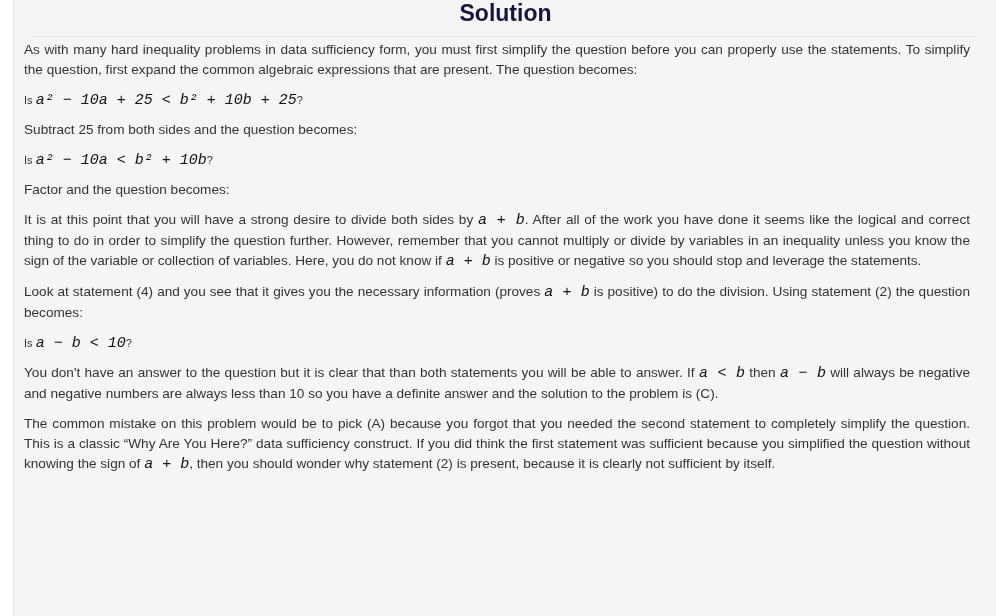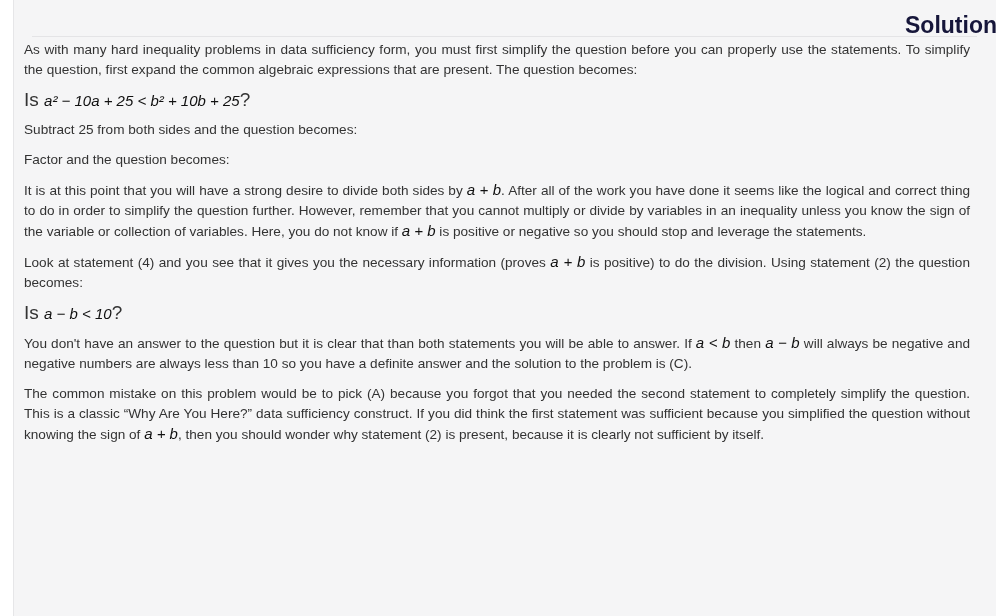--- a/index.html
+++ b/index.html
@@ -9,59 +9,62 @@
     font-family: "Liberation Sans", "DejaVu Sans", sans-serif;
   }
   .panel {
     position: absolute; left: 13px; top: 0; width: 983px; height: 616px;
     background: #f5f5f6;
     border-left: 1px solid #e6e6e8;
     box-sizing: border-box;
   }
   .title {
     position: absolute; left: 0; top: 0; width: 983px; height: 30px;
-    text-align: right;
+    text-align: center;
     font-family: "Liberation Sans", sans-serif;
     font-weight: bold; font-size: 23px; color: #16163a;
-    line-height: 26px; padding-top: 0px; margin-top: 12px;
+    line-height: 26px; padding-top: 0px;
   }
   .divider {
     position: absolute; left: 18px; top: 36px; width: 945px; height: 1px;
     background: #e4e4e6;
   }
   .content {
     position: absolute; left: 10px; top: 40px; width: 946px;
     font-size: 13.6px; color: #333333; line-height: 20px;
     text-align: justify;
   }
   .content p { margin: 0 0 10px 0; }
   .math {
-    font-family: Liberation Sans, sans-serif;
+    font-family: Liberation Mono, monospace;
     font-style: normal; font-size: 15px; color: #111;
   }
   .mi { font-style: italic; }
   .eq { margin: 0 0 10px 0; line-height: 20px; height: 20px; }
-  .eq .is { font-size: 19px; }
+  .eq .is { font-size: 11px; }
 </style>
 </head>
 <body>
 
 <div class="panel">
   <div class="title">Solution</div>
   <div class="divider"></div>
 
   <div class="content">
     <p>As with many hard inequality problems in data sufficiency form, you must first simplify the question before you can properly use the statements. To simplify the question, first expand the common algebraic expressions that are present. The question becomes:</p>
 
     <div class="eq">
       <span class="is">Is </span><span class="math mi">a² − 10a + 25 &lt; b² + 10b + 25</span><span class="is">?</span>
     </div>
 
     <p>Subtract 25 from both sides and the question becomes:</p>
 
+    <div class="eq">
+      <span class="is">Is </span><span class="math mi">a² − 10a &lt; b² + 10b</span><span class="is">?</span>
+    </div>
 
 
 
     <p>Factor and the question becomes:</p>
 
 
     <p><span>It is at this point that you will have a strong desire to divide both sides by </span><span class="math mi">a + b</span><span>. After all of the work you have done it seems like the logical and correct thing to do in order to simplify the question further. However, remember that you cannot multiply or divide by variables in an inequality unless you know the sign of the variable or collection of variables. Here, you do not know if </span><span class="math mi">a + b</span><span> is positive or negative so you should stop and leverage the statements.</span></p>
 
     <p><span>Look at statement (4) and you see that it gives you the necessary information (proves </span><span class="math mi">a + b</span><span> is positive) to do the division. Using statement (2) the question becomes:</span></p>
 

